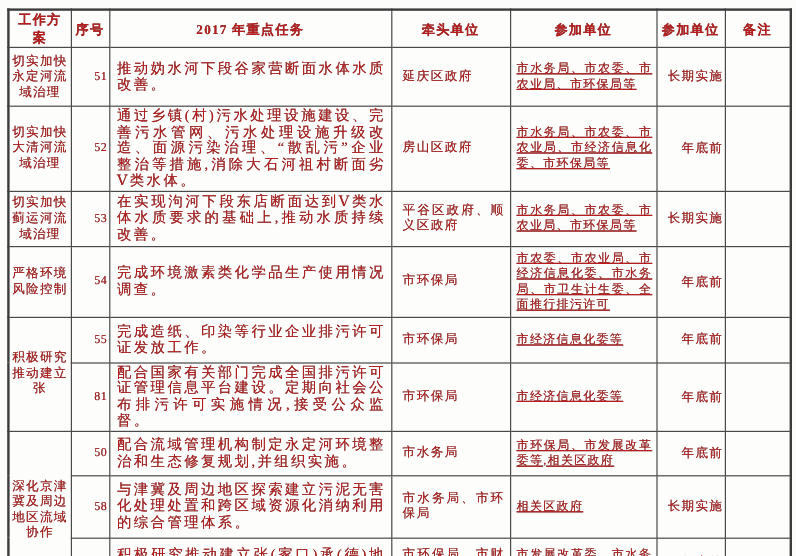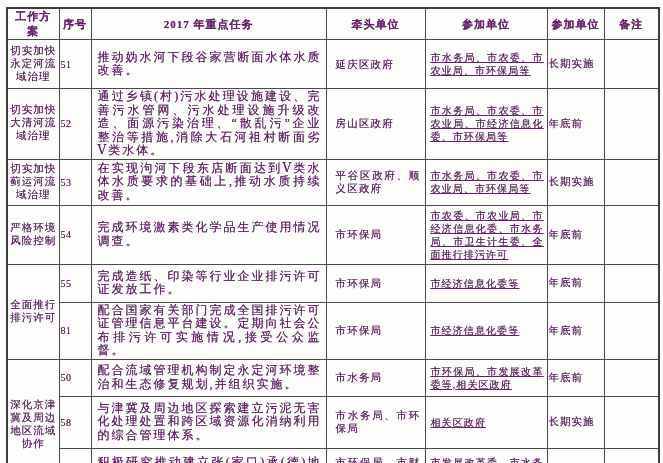--- a/index.html
+++ b/index.html
@@ -4,21 +4,21 @@
 <style>
   html,body{
     margin:0;padding:0;
     width:663px;height:463px;
     background:#fcfcfb;
     overflow:hidden;
   }
   .page{
     position:absolute;left:0;top:0;width:547px;height:463px;
     font-family:"Liberation Serif","DejaVu Serif",serif;
-    color:#701a75;
+    color:#b91c1c;
   }
   table.doc-table{
     position:absolute;left:6px;top:7px;
     width:652px;height:448px;
     border-collapse:collapse;
     table-layout:fixed;
     background:#fdfdfc;
     border:2px solid #3c3c3c;
   }
   .doc-table th,.doc-table td{
@@ -28,43 +28,43 @@
     text-shadow:0 0 .5px rgba(55,55,55,.85);
   }
   .doc-table th{
     font-size:11px;font-weight:bold;
     letter-spacing:1px;
     text-align:center;
     padding:0 2px;
   }
   td.plan{
     font-size:10.5px;letter-spacing:1px;line-height:13px;
-    text-align:center;padding:0 2px;font-family:Liberation Mono, monospace;
+    text-align:center;padding:0 2px;
   }
   td.no{
-    font-size:10px;text-align:left;letter-spacing:.5px;
+    font-size:10px;text-align:right;letter-spacing:.5px;
   }
   td.task{
     font-size:12px;letter-spacing:2px;line-height:13.5px;
     text-align:justify;text-justify:inter-character;
     padding:1px 4px 1px 6px;
   }
   td.lead{
     font-size:10.5px;letter-spacing:1.2px;line-height:13px;
     text-align:justify;text-justify:inter-character;
     padding:1px 4px 1px 9px;
   }
   td.part{
     font-size:10px;letter-spacing:1.1px;line-height:13px;
     text-align:justify;text-justify:inter-character;
     padding:1px 3px 1px 5px;
     text-decoration:underline;
   }
   td.deadline{
-    font-size:10.5px;letter-spacing:1px;text-align:left;
+    font-size:10.5px;letter-spacing:1px;text-align:right;
   }
   td.remark{
     font-size:10.5px;text-align:center;
   }
 </style>
 </head>
 <body>
 
 <div class="page">
   <table class="doc-table">
@@ -119,21 +119,21 @@
       <tr style="height:59px">
         <td class="plan">严格环境风险控制</td>
         <td class="no">54</td>
         <td class="task">完成环境激素类化学品生产使用情况调查。</td>
         <td class="lead">市环保局</td>
         <td class="part">市农委、市农业局、市经济信息化委、市水务局、市卫生计生委、全面推行排污许可</td>
         <td class="deadline">年底前</td>
         <td class="remark"></td>
       </tr>
       <tr style="height:38px">
-        <td class="plan" rowspan="2">全面推行排污许可</td>
+        <td class="plan" rowspan="2">积极研究推动建立张</td>
         <td class="no">55</td>
         <td class="task">完成造纸、印染等行业企业排污许可证发放工作。</td>
         <td class="lead">市环保局</td>
         <td class="part">市经济信息化委等</td>
         <td class="deadline">年底前</td>
         <td class="remark"></td>
       </tr>
       <tr style="height:48px">
         <td class="no">81</td>
         <td class="task">配合国家有关部门完成全国排污许可证管理信息平台建设。定期向社会公布排污许可实施情况,接受公众监督。</td>

